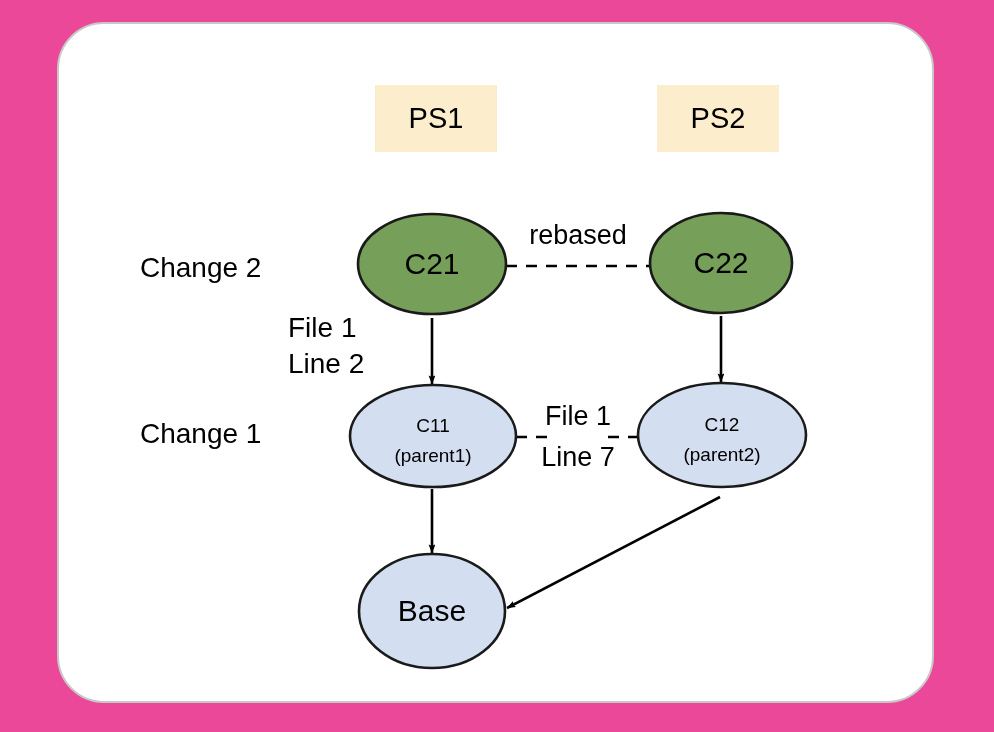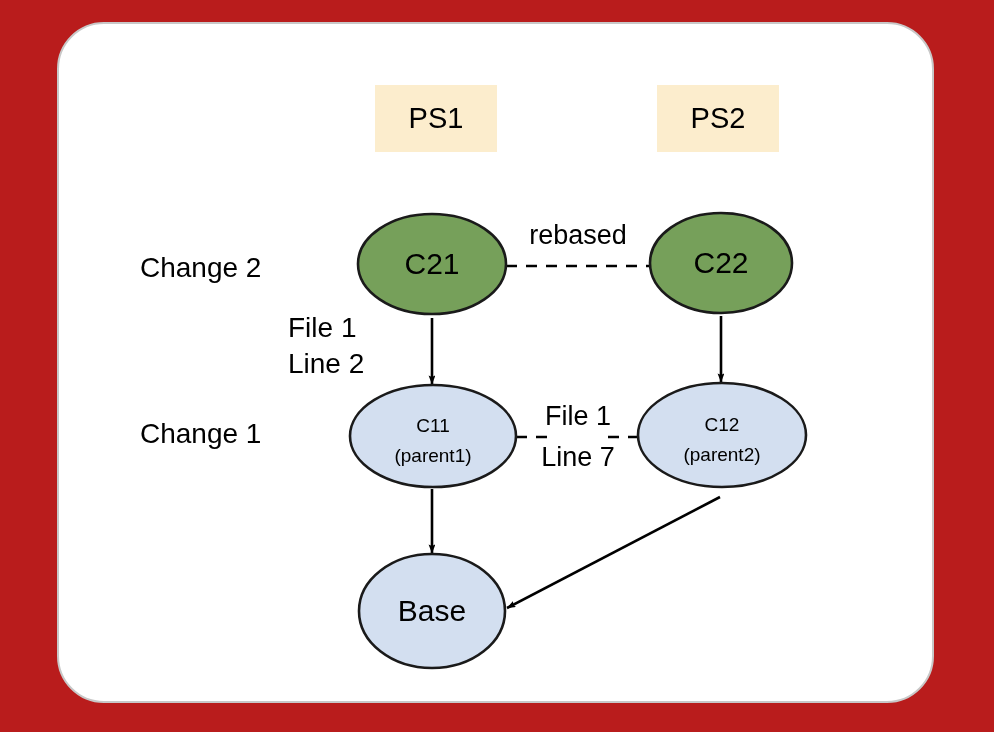--- a/index.html
+++ b/index.html
@@ -10,21 +10,21 @@
   body {
     width: 994px;
     height: 732px;
     font-family: "Liberation Sans", sans-serif;
     overflow: hidden;
   }
   #diagram-root {
     position: relative;
     width: 994px;
     height: 732px;
-    background: #b91c1c;
+    background: #ec4899;
   }
   svg.canvas {
     position: absolute;
     left: 0;
     top: 0;
     width: 994px;
     height: 732px;
     display: block;
   }
   .node-label {

